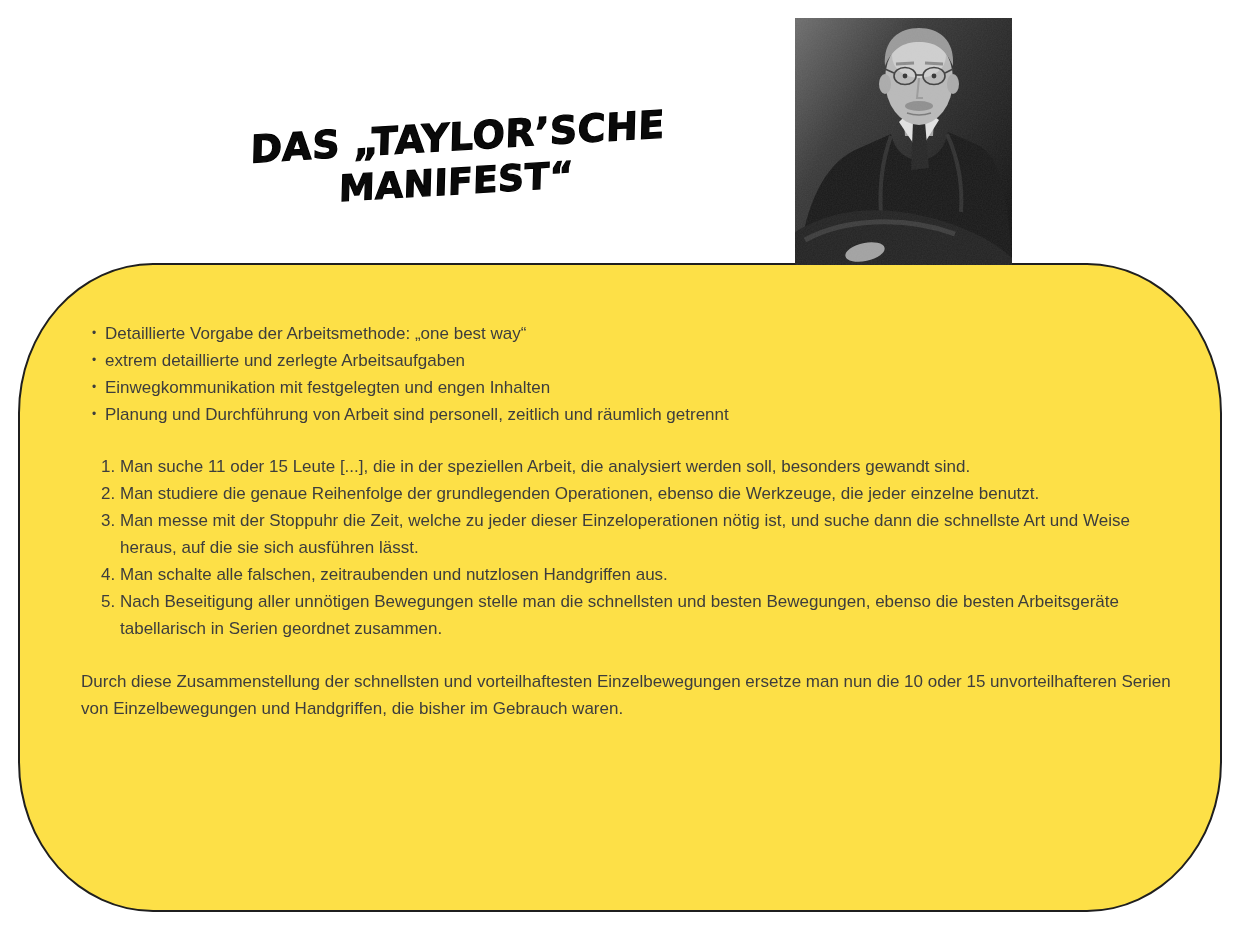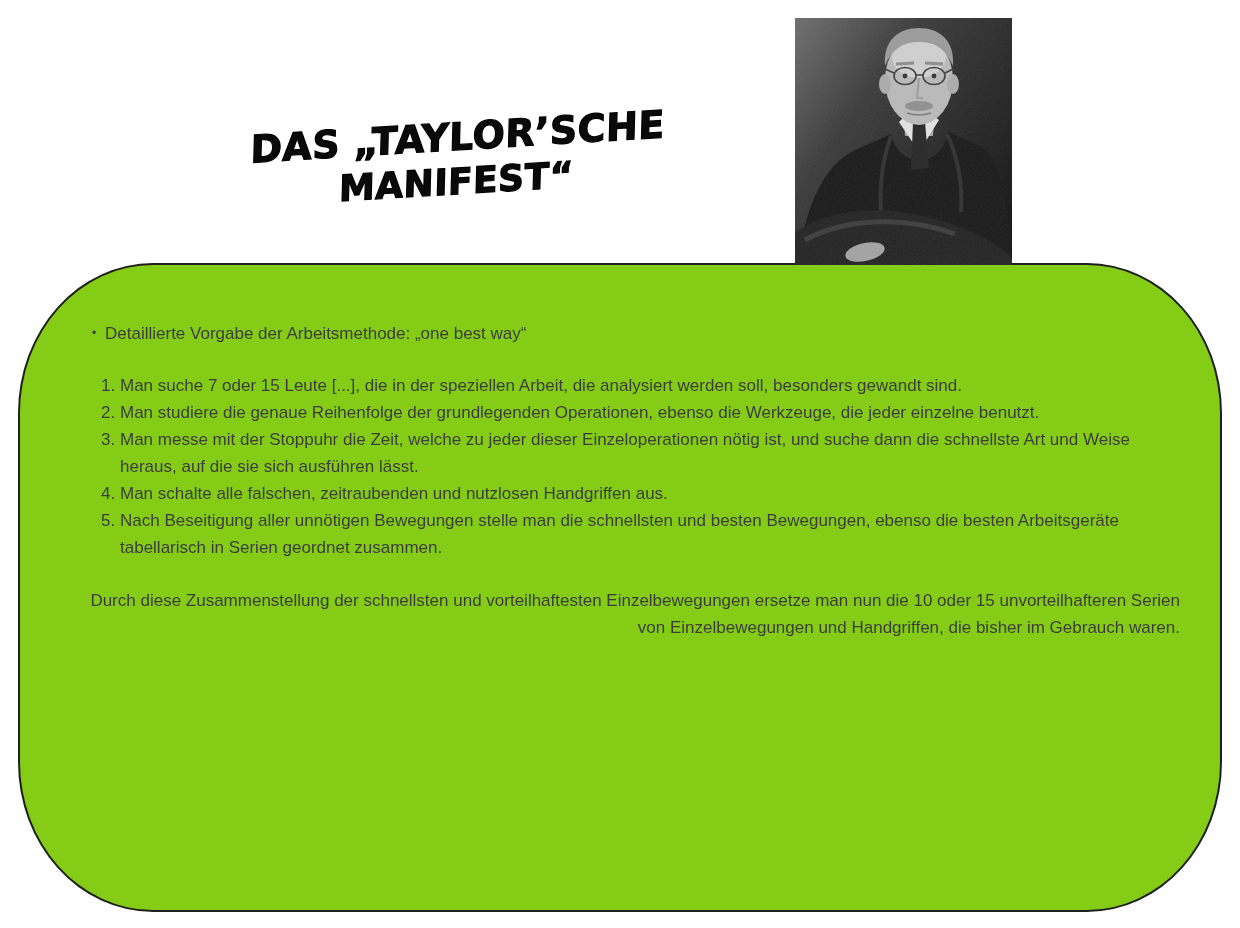--- a/index.html
+++ b/index.html
@@ -36,41 +36,41 @@
     overflow: hidden;
   }
   .photo-frame svg { display: block; }
 
   
   .manifest-box {
     position: absolute;
     left: 18px; top: 263px; width: 1204px; height: 649px;
     border: 2px solid #1f1f1f;
     border-radius: 135px / 150px;
-    background: #84cc16;
+    background: #fde047;
     z-index: 1;
   }
   .box-content {
     position: absolute;
     left: 61px; top: 55px; right: 40px;
     font-size: 17px;
     line-height: 27px;
     color: #3d3d3d;
   }
   ul.bullets { list-style: none; margin: 0 0 0 11px; padding: 0; }
   ul.bullets li { position: relative; padding-left: 13px; }
   ul.bullets li::before {
     content: "\2022";
     position: absolute; left: 0; top: 0;
     font-size: 12px; line-height: 27px; color: #3d3d3d;
   }
   .subheading { margin: 31px 0 0 0; }
   ol.steps { margin: 25px 0 0 0; padding: 0 0 0 39px; }
   ol.steps li { margin: 0; }
-  .closing { margin: 26px 0 16px 0; text-align: right; }
+  .closing { margin: 26px 0 16px 0; }
   .closing p { margin: 0; }
 </style>
 </head>
 <body>
 
 <div class="canvas">
 
   <div class="title-block">
     <div class="title-line1">DAS „TAYLOR’SCHE</div>
     <div class="title-line2">MANIFEST“</div>
@@ -134,25 +134,28 @@
 
       <rect width="217" height="247" filter="url(#grain)" opacity="0.16"></rect>
     </svg>
   </div>
 
   <div class="manifest-box">
     <div class="box-content">
 
       <ul class="bullets">
         <li>Detaillierte Vorgabe der Arbeitsmethode: „one best way“</li>
+        <li>extrem detaillierte und zerlegte Arbeitsaufgaben</li>
+        <li>Einwegkommunikation mit festgelegten und engen Inhalten</li>
+        <li>Planung und Durchführung von Arbeit sind personell, zeitlich und räumlich getrennt</li>
       </ul>
 
 
       <ol class="steps">
-        <li>Man suche 7 oder 15 Leute [...], die in der speziellen Arbeit, die analysiert werden soll, besonders gewandt sind.</li>
+        <li>Man suche 11 oder 15 Leute [...], die in der speziellen Arbeit, die analysiert werden soll, besonders gewandt sind.</li>
         <li>Man studiere die genaue Reihenfolge der grundlegenden Operationen, ebenso die Werkzeuge, die jeder einzelne benutzt.</li>
         <li>Man messe mit der Stoppuhr die Zeit, welche zu jeder dieser Einzeloperationen nötig ist, und suche dann die schnellste Art und Weise heraus, auf die sie sich ausführen lässt.</li>
         <li>Man schalte alle falschen, zeitraubenden und nutzlosen Handgriffen aus.</li>
         <li>Nach Beseitigung aller unnötigen Bewegungen stelle man die schnellsten und besten Bewegungen, ebenso die besten Arbeitsgeräte tabellarisch in Serien geordnet zusammen.</li>
       </ol>
 
       <div class="closing">
         <p>Durch diese Zusammenstellung der schnellsten und vorteilhaftesten Einzelbewegungen ersetze man nun die 10 oder 15 unvorteilhafteren Serien von Einzelbewegungen und Handgriffen, die bisher im Gebrauch waren.</p>
       </div>
 

